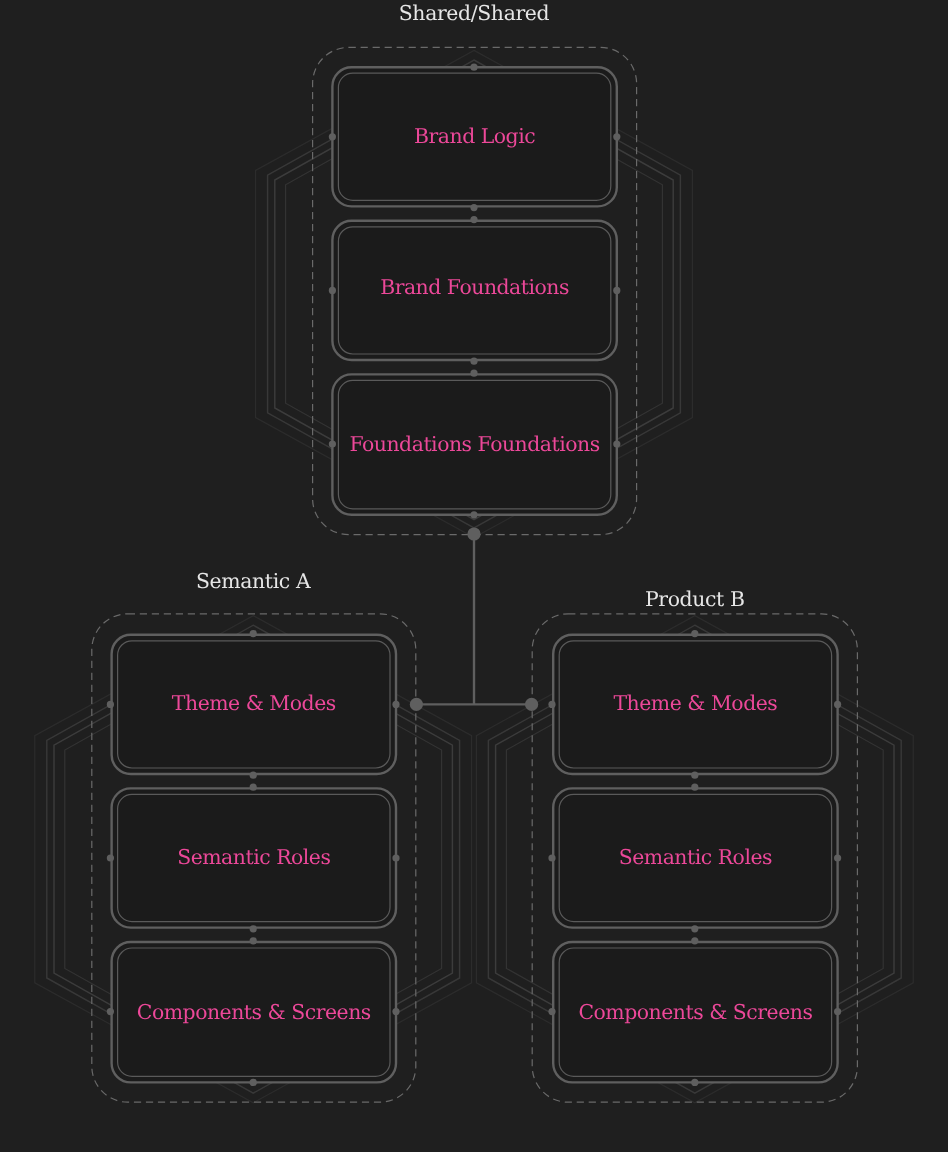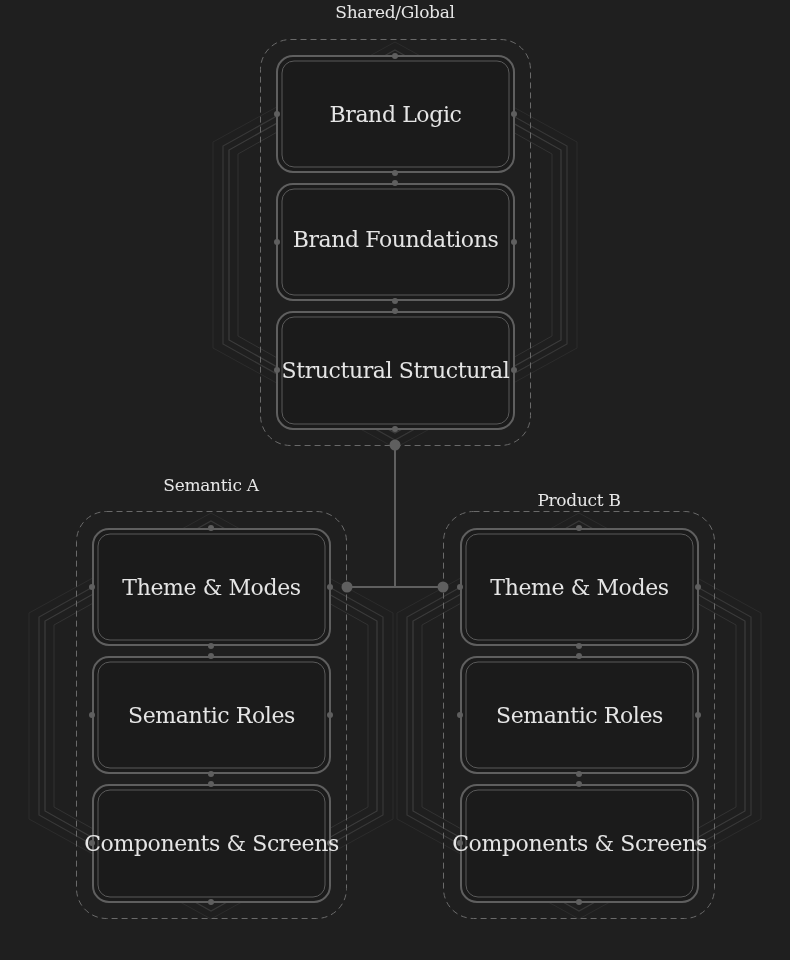--- a/index.html
+++ b/index.html
@@ -16,22 +16,22 @@
     font-size: 17px;
     font-family: "DejaVu Serif", "Liberation Serif", serif;
     letter-spacing: -0.3px;
     text-align: center;
     white-space: nowrap;
     transform: translateX(-50%);
     line-height: 22px;
   }
   .box-label {
     position: absolute;
-    color: #e5e5e5;
-    font-size: 22px;
+    color: #ec4899;
+    font-size: 17px;
     font-family: "DejaVu Serif", "Liberation Serif", serif;
     letter-spacing: -0.4px;
     text-align: center;
     white-space: nowrap;
     display: flex; align-items: center; justify-content: center;
   }
 </style>
 </head>
 <body>
 
@@ -149,27 +149,27 @@
     <circle cx="579" cy="902" r="3"></circle>
   </g>
 
   <g fill="#5f5f5f">
     <circle cx="395" cy="445" r="5.5"></circle>
     <circle cx="347" cy="587" r="5.5"></circle>
     <circle cx="443" cy="587" r="5.5"></circle>
   </g>
 </svg>
 
-<div class="group-label" style="left:395px; top:1px;">Shared/Global</div>
+<div class="group-label" style="left:395px; top:1px;">Shared/Shared</div>
 <div class="group-label" style="left:211px; top:474px;">Semantic A</div>
 <div class="group-label" style="left:579px; top:489px;">Product B</div>
 
 <div class="box-label" style="left:277px; top:56px; width:237px; height:116px;">Brand Logic</div>
 <div class="box-label" style="left:277px; top:184px; width:237px; height:111px;">Brand Foundations</div>
-<div class="box-label" style="left:277px; top:312px; width:237px; height:117px;">Structural Structural</div>
+<div class="box-label" style="left:277px; top:312px; width:237px; height:117px;">Foundations Foundations</div>
 
 <div class="box-label" style="left:93px; top:529px; width:237px; height:116px;">Theme &amp; Modes</div>
 <div class="box-label" style="left:93px; top:657px; width:237px; height:116px;">Semantic Roles</div>
 <div class="box-label" style="left:93px; top:785px; width:237px; height:117px;">Components &amp; Screens</div>
 
 <div class="box-label" style="left:461px; top:529px; width:237px; height:116px;">Theme &amp; Modes</div>
 <div class="box-label" style="left:461px; top:657px; width:237px; height:116px;">Semantic Roles</div>
 <div class="box-label" style="left:461px; top:785px; width:237px; height:117px;">Components &amp; Screens</div>
 
 </body></html>

